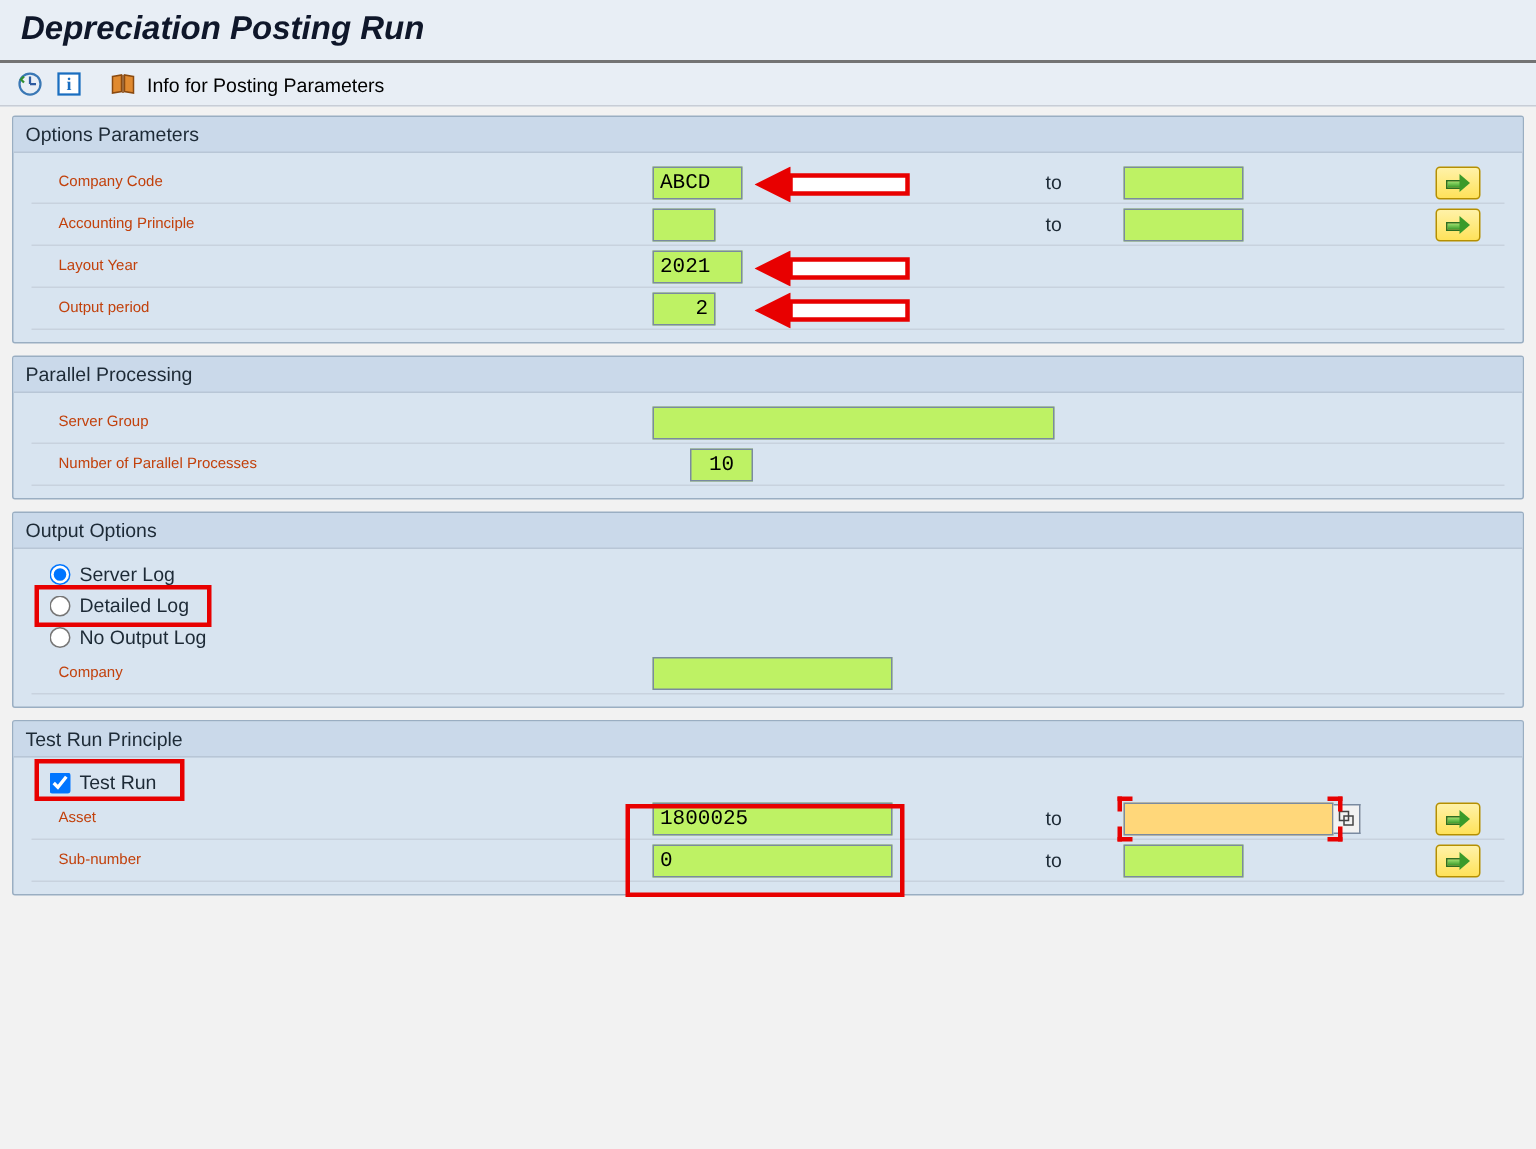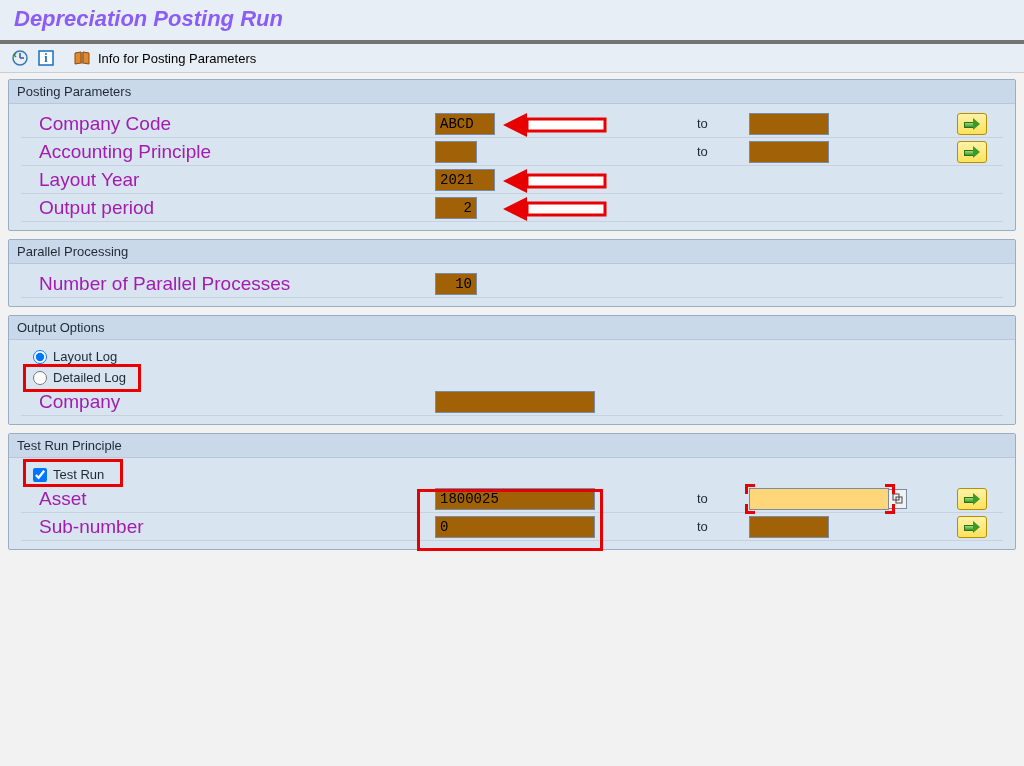--- a/index.html
+++ b/index.html
@@ -12,26 +12,26 @@
     overflow: hidden;
   }
   .page {
     background: #f2f2f2;
     width: 100%;
     height: 100%;
     padding: 0;
   }
   .title-bar {
     background: #e8eef5;
-    border-bottom: 4px solid #737373;
+    border-bottom: 2px solid #737373;
     padding: 6px 14px 8px 14px;
     font-style: italic;
     font-weight: bold;
     font-size: 22px;
-    color: #8b5cf6;
+    color: #0f172a;
   }
   .toolbar {
     background: #e8eef5;
     border-bottom: 1px solid #c8cdd6;
     padding: 4px 10px;
     display: flex;
     align-items: center;
     gap: 6px;
     font-size: 13px;
   }
@@ -59,22 +59,22 @@
   }
   .row {
     display: flex;
     align-items: center;
     padding: 2px 14px;
     min-height: 28px;
     position: relative;
   }
   .row .label {
     width: 400px;
-    font-size: 19px;
-    color: #a21caf;
+    font-size: 10px;
+    color: #c2410c;
     padding-left: 4px;
   }
   .row .cell-input { flex: 0 0 auto; }
   .row .cell-to {
     width: 70px;
     padding-left: 18px;
     font-size: 13px;
     color: #1d2a36;
   }
   .row .cell-right {
@@ -85,21 +85,21 @@
     border-bottom: 1px solid #c8d2de;
     margin: 0 12px;
     padding-top: 0;
     padding-bottom: 0;
     min-height: 28px;
   }
   input[type=text].sap-input {
     font-family: "Courier New", monospace;
     font-size: 14px;
     border: 1px solid #7a8aa0;
-    background: #a16207;
+    background: #bef264;
     padding: 2px 4px;
     height: 22px;
   }
   input.w-short { width: 60px; }
   input.w-med   { width: 160px; }
   input.w-small { width: 42px; text-align: right; }
   input.w-wide  { width: 268px; }
   input.w-to    { width: 80px; }
   .mult-btn {
     width: 30px; height: 22px;
@@ -209,21 +209,21 @@
       <svg width="18" height="16" viewBox="0 0 18 16">
         <path d="M2 3 L8 2 L8 13 L2 14 Z" fill="#e08a30" stroke="#8a4a10"></path>
         <path d="M16 3 L10 2 L10 13 L16 14 Z" fill="#e08a30" stroke="#8a4a10"></path>
         <line x1="9" y1="2" x2="9" y2="14" stroke="#8a4a10"></line>
       </svg>
     </span>
     <span>Info for Posting Parameters</span>
   </div>
 
   <div class="group">
-    <div class="group-head">Posting Parameters</div>
+    <div class="group-head">Options Parameters</div>
     <div class="group-body">
 
       <div class="row row-underline" style="position:relative">
         <div class="label">Company Code</div>
         <div class="cell-input">
           <input type="text" class="sap-input w-short" value="ABCD" style="">
         </div>
 
         <div class="red-arrow" style="left:482px; top:3px;">
           <svg width="110" height="24" viewBox="0 0 110 24">
@@ -286,38 +286,48 @@
         </div>
       </div>
 
     </div>
   </div>
 
   <div class="group">
     <div class="group-head">Parallel Processing</div>
     <div class="group-body">
       <div class="row row-underline">
+        <div class="label">Server Group</div>
+        <div class="cell-input">
+          <input type="text" class="sap-input w-wide" value="" style="">
+        </div>
+      </div>
+      <div class="row row-underline">
         <div class="label">Number of Parallel Processes</div>
         <div class="cell-input">
-          <input type="text" class="sap-input w-small" style="text-align: right;" value="10">
+          <input type="text" class="sap-input w-small" style="text-align: center; margin-left: 25px;" value="10">
         </div>
       </div>
     </div>
   </div>
 
   <div class="group" style="position:relative">
     <div class="group-head">Output Options</div>
     <div class="group-body">
       <div class="radio-row">
         <input type="radio" name="outlog" checked="" style="">
-        <span>Layout Log</span>
+        <span>Server Log</span>
       </div>
       <div class="radio-row">
         <input type="radio" name="outlog" style="">
         <span>Detailed Log</span>
+      </div>
+      <div class="radio-row">
+        <input type="radio" name="outlog" style="">
+        <span>No Output Log</span>
       </div>
       <div class="row row-underline" style="padding-left:14px">
         <div class="label">Company</div>
         <div class="cell-input">
           <input type="text" class="sap-input w-med" value="" style="">
         </div>
       </div>
     </div>
 
     <div class="red-box" style="top:48px; left:14px; width:118px; height:28px;"></div>

